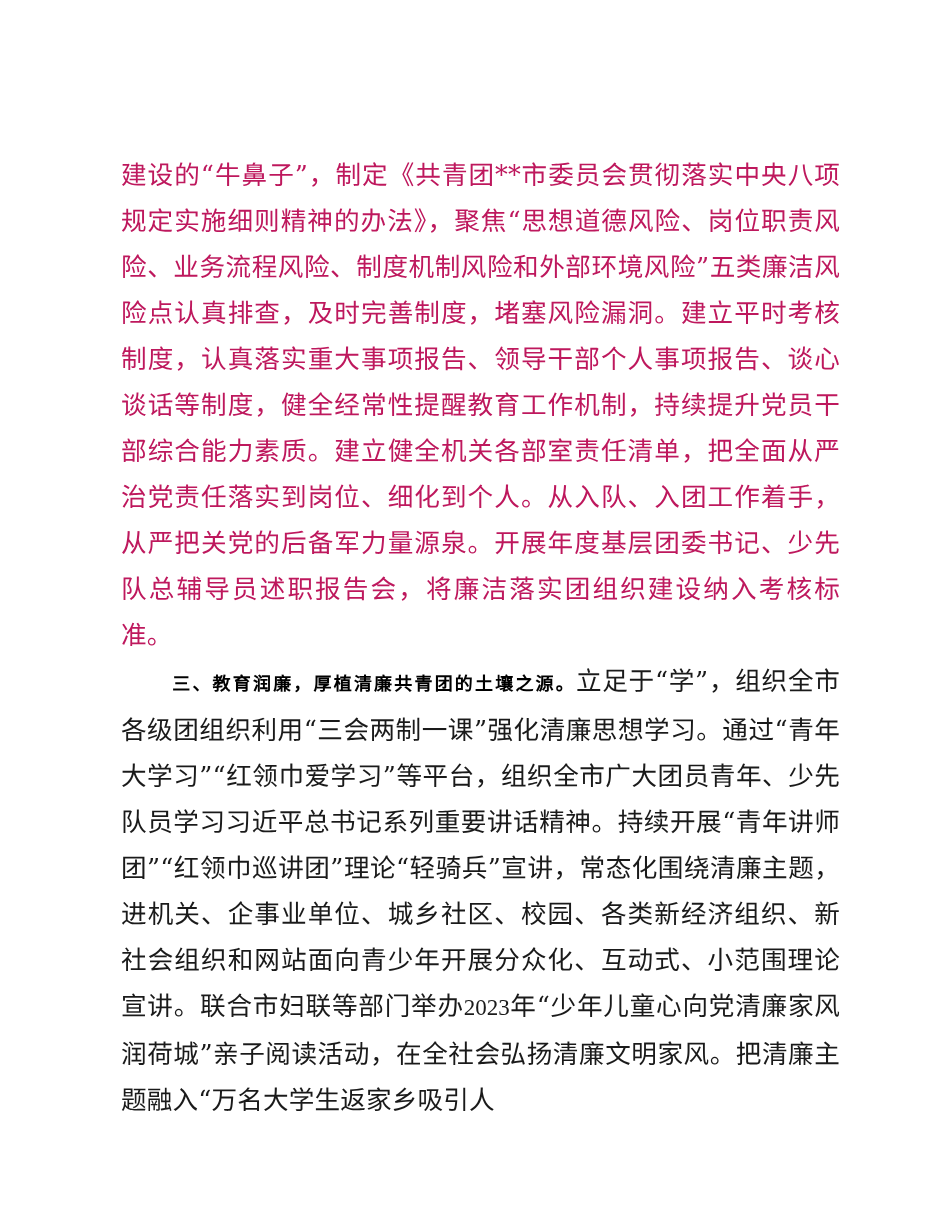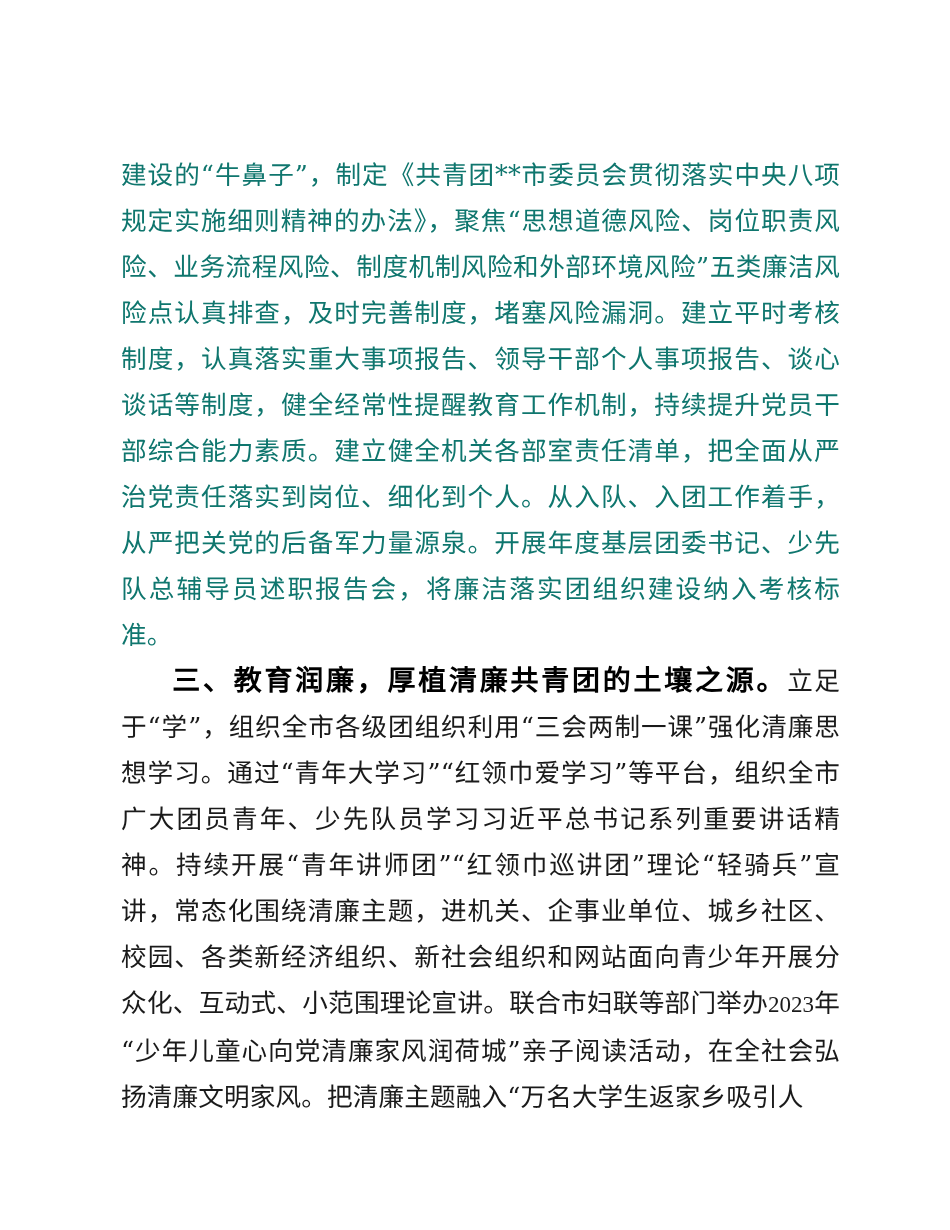--- a/index.html
+++ b/index.html
@@ -44,21 +44,21 @@
     text-indent: 2em;
   }
   .para .cont {
     
   }
 
   
   .heading-run {
     font-family: "DejaVu Sans", "Liberation Sans", sans-serif;
     font-weight: 700;
-    font-size: 28px;
+    font-size: 18px;
     letter-spacing: 1.6px;
     color: #000000;
   }
 
   
   .num {
     font-family: "Liberation Serif", "DejaVu Serif", serif;
     font-size: 23px;
     letter-spacing: 0;
   }
@@ -67,21 +67,21 @@
     font-family: "DejaVu Serif", "Liberation Serif", serif;
     letter-spacing: 0;
   }
 </style>
 </head>
 <body style="background: rgb(255, 255, 255);">
 
 <div class="page" style="background: rgb(255, 255, 255); width: 950px; height: 1230px;">
   <div class="content">
 
-    <p class="para" style="color: #0f766e;">
+    <p class="para" style="color: #be185d;">
       <span class="cont">建设的“牛鼻子”，制定《共青团</span><span class="ast">**</span><span class="cont">市委员会贯彻落实中央八项规定实施细则精神的办法》，聚焦“思想道德风险、岗位职责风险、业务流程风险、制度机制风险和外部环境风险”五类廉洁风险点认真排查，及时完善制度，堵塞风险漏洞。建立平时考核制度，认真落实重大事项报告、领导干部个人事项报告、谈心谈话等制度，健全经常性提醒教育工作机制，持续提升党员干部综合能力素质。建立健全机关各部室责任清单，把全面从严治党责任落实到岗位、细化到个人。从入队、入团工作着手，从严把关党的后备军力量源泉。开展年度基层团委书记、少先队总辅导员述职报告会，将廉洁落实团组织建设纳入考核标准。</span>
     </p>
 
     <p class="para indent" style="color: rgb(26, 26, 26);">
       <span class="heading-run" style="color: rgb(0, 0, 0);">三、教育润廉，厚植清廉共青团的土壤之源。</span><span class="cont">立足于“学”，组织全市各级团组织利用“三会两制一课”强化清廉思想学习。通过“青年大学习”“红领巾爱学习”等平台，组织全市广大团员青年、少先队员学习习近平总书记系列重要讲话精神。持续开展“青年讲师团”“红领巾巡讲团”理论“轻骑兵”宣讲，常态化围绕清廉主题，进机关、企事业单位、城乡社区、校园、各类新经济组织、新社会组织和网站面向青少年开展分众化、互动式、小范围理论宣讲。联合市妇联等部门举办</span><span class="num">2023</span><span class="cont">年“少年儿童心向党清廉家风润荷城”亲子阅读活动，在全社会弘扬清廉文明家风。把清廉主题融入“万名大学生返家乡吸引人</span>
     </p>
 
   </div>
 </div>
 

